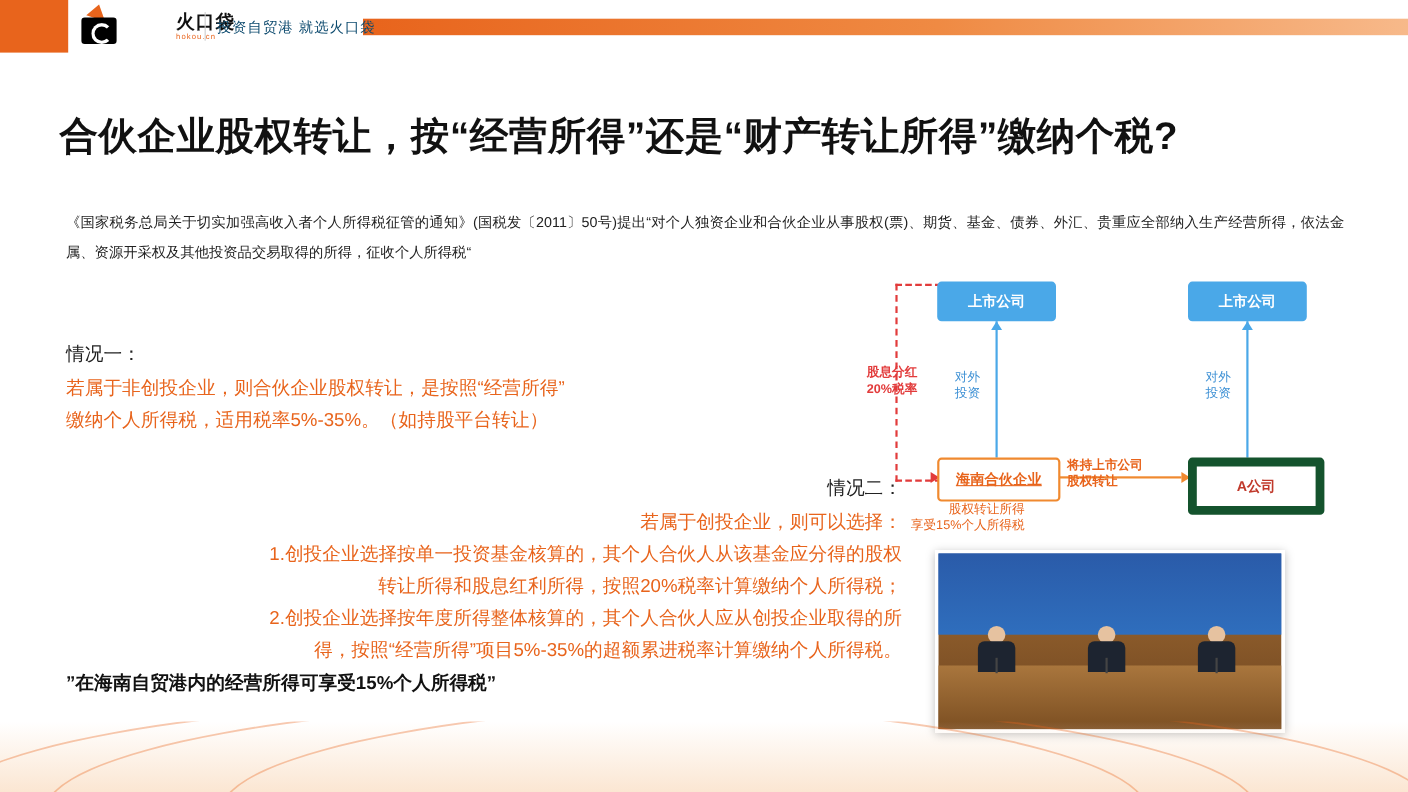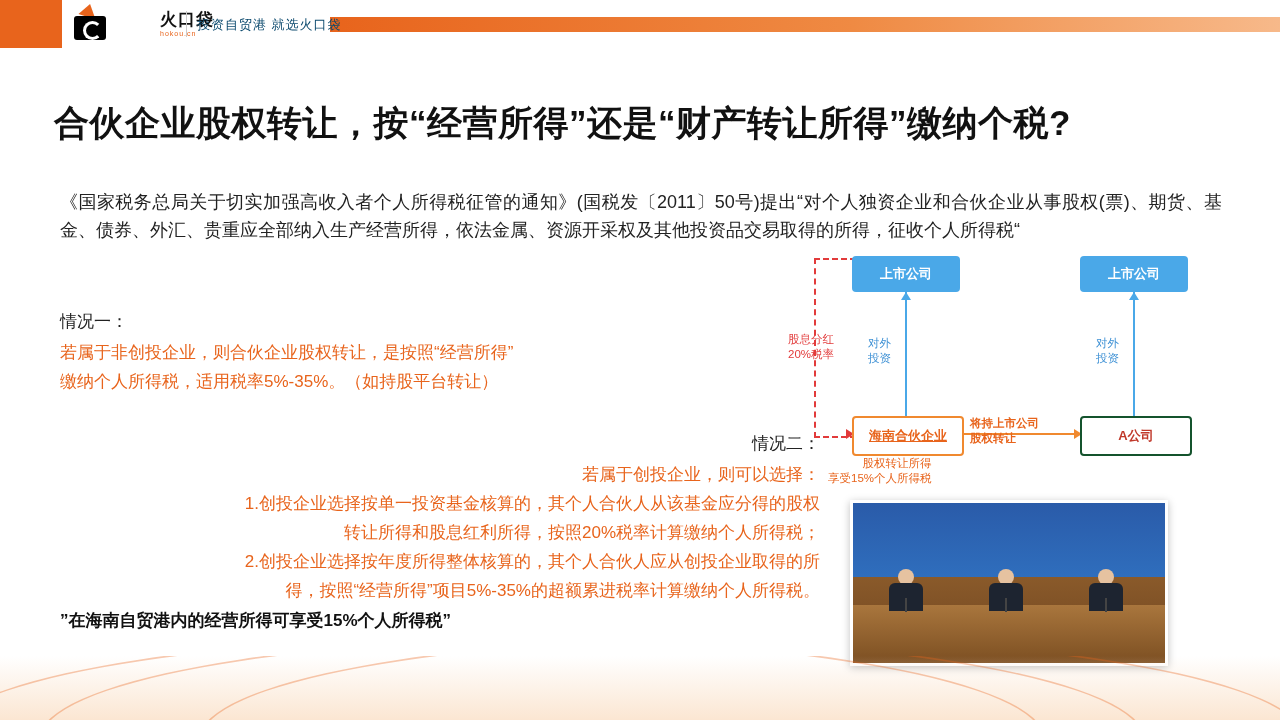--- a/index.html
+++ b/index.html
@@ -109,21 +109,21 @@
     color: #111;
     letter-spacing: 0.5px;
     white-space: nowrap;
   }
 
   
   .intro {
     position: absolute;
     left: 60px; top: 188px;
     width: 1162px;
-    font-size: 18px;
+    font-size: 13px;
     line-height: 28px;
     color: #222;
     text-align: justify;
   }
 
   
   .case-one {
     position: absolute;
     left: 60px; top: 296px;
     width: 720px;
@@ -176,21 +176,21 @@
   }
   .node-blue { background: #4aa8e8; }
   .node-orange {
     background: #ffffff;
     border: 2px solid #f0892f;
     color: #e8641c;
     text-decoration: underline;
   }
   .node-pink {
     background: #ffffff;
-    border: 2px solid #14532d;
+    border: 8px solid #14532d;
     color: #c0392b;
   }
   #node-listed-1 { left: 72px; top: 8px; width: 108px; height: 36px; }
   #node-listed-2 { left: 300px; top: 8px; width: 108px; height: 36px; }
   #node-partnership { left: 72px; top: 168px; width: 108px; height: 36px; }
   #node-company-a { left: 300px; top: 168px; width: 108px; height: 36px; }
 
   .line { position: absolute; background: #4aa8e8; }
   .vline-1 { left: 125px; top: 44px; width: 2px; height: 124px; }
   .vline-2 { left: 353px; top: 44px; width: 2px; height: 124px; }
@@ -235,21 +235,21 @@
     border-bottom: 5px solid transparent;
     border-left: 8px solid #e23b3b;
   }
 
   .lbl {
     position: absolute;
     font-size: 11.5px;
     line-height: 15px;
     white-space: nowrap;
   }
-  .lbl-red { color: #e23b3b; }
+  .lbl-red { color: #e23b3b; font-weight: bold; }
   .lbl-blue { color: #3b8fd4; }
   .lbl-orange { color: #e8641c; }
 
   #lbl-dividend { left: 8px; top: 84px; text-align: left; }
   #lbl-invest-1 { left: 88px; top: 88px; }
   #lbl-invest-2 { left: 316px; top: 88px; }
   #lbl-transfer { left: 190px; top: 152px; font-weight: bold; margin-top: 16px; }
   #lbl-under-partnership { left: 48px; top: 208px; text-align: right; }
 
   

